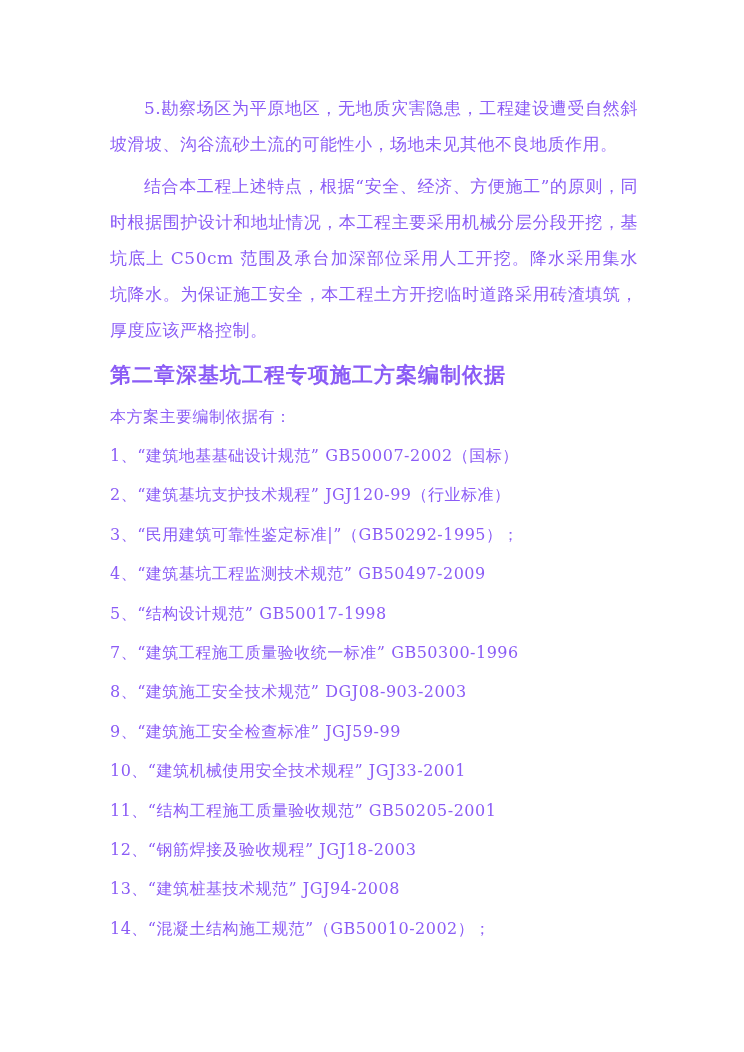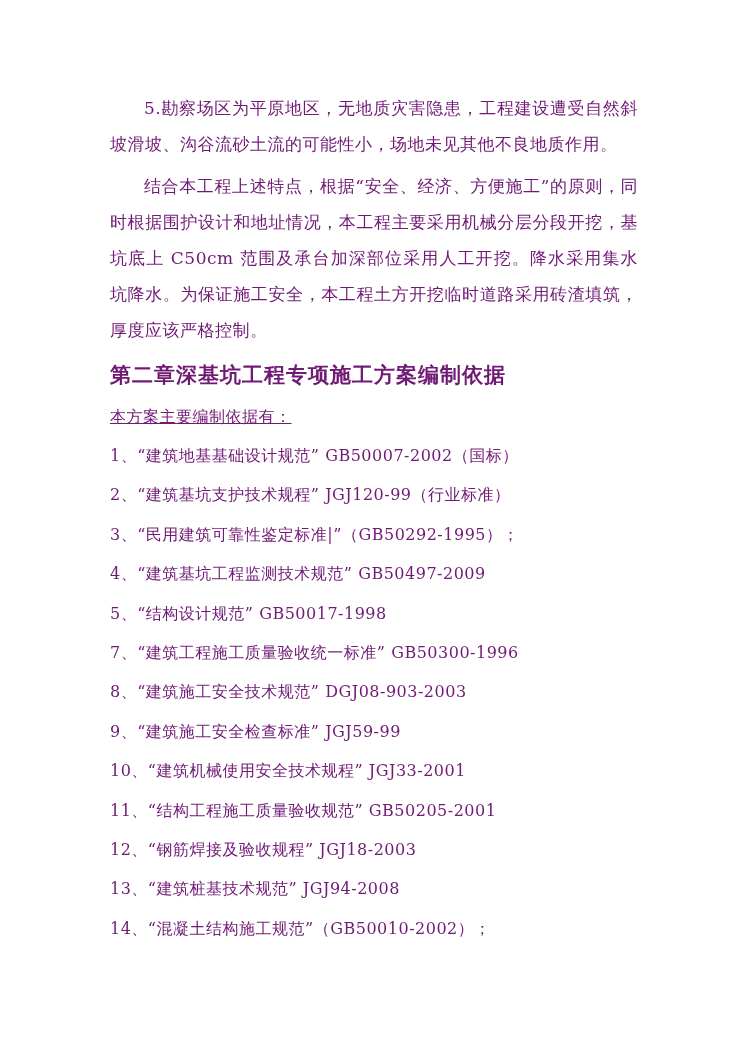--- a/index.html
+++ b/index.html
@@ -7,21 +7,21 @@
     padding: 0;
     background: #ffffff;
   }
   .page {
     position: relative;
     width: 744px;
     height: 1052px;
     background: #ffffff;
     overflow: hidden;
     font-family: "DejaVu Serif", "Liberation Serif", serif;
-    color: #701a75;
+    color: #8b5cf6;
   }
   .content {
     padding: 90px 106px 0 110px;
   }
   .para {
     font-size: 17px;
     line-height: 36px;
     text-indent: 2em;
     text-align: justify;
     margin: 0 0 6px 0;
@@ -32,21 +32,20 @@
     font-weight: bold;
     line-height: 34px;
     margin: 10px 0 0 0;
     letter-spacing: 1px;
   }
   .list-intro {
     font-size: 16px;
     line-height: 26px;
     margin: 12px 0 0 0;
     letter-spacing: 0.5px;
-    text-decoration: underline;
   }
   .ref-list {
     margin-top: 6px;
   }
   .ref-item {
     font-size: 16px;
     line-height: 39.4px;
     white-space: nowrap;
     letter-spacing: 0.5px;
   }

